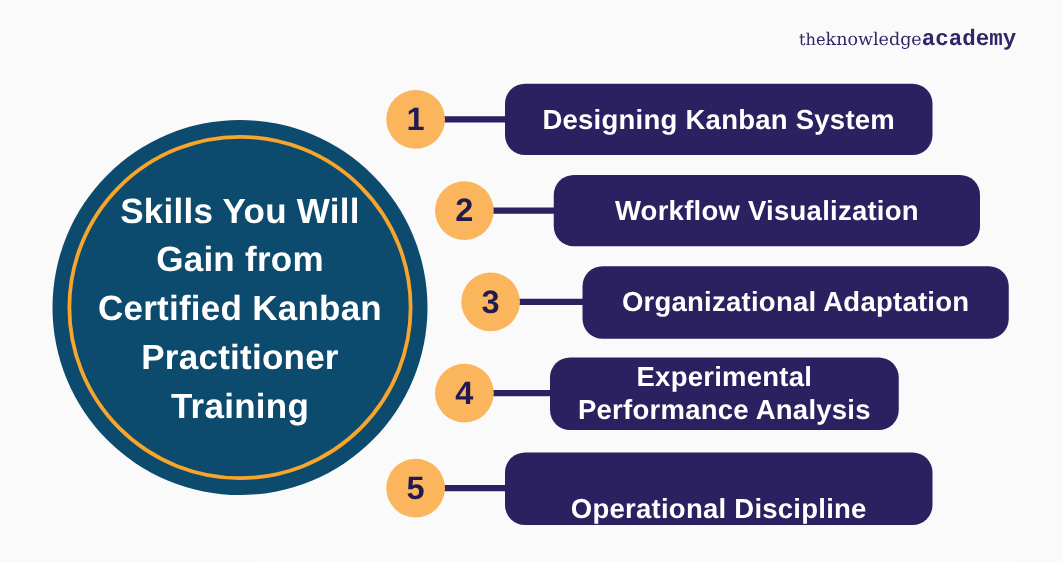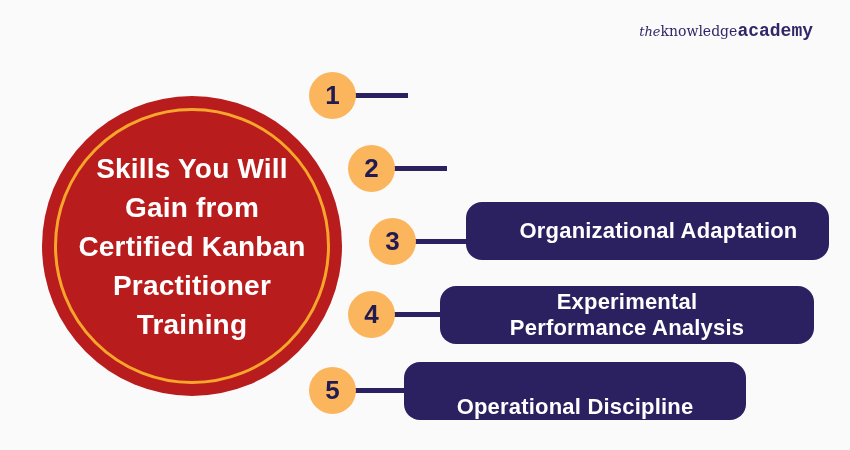--- a/index.html
+++ b/index.html
@@ -11,29 +11,29 @@
     font-family:"Liberation Sans", sans-serif;
   }
 
   
   .logo{
     position:absolute;top:21px;right:37px;
     color:#2F2768;
     font-family:"DejaVu Serif", serif;
     white-space:nowrap;
   }
-  .logo .the{font-style:italic;font-size:13px;}
+  .logo .the{font-size:13px;}
   .logo .knowledge{font-size:14px;font-weight:400;}
   .logo .academy{font-size:18px;font-weight:700;font-family:Liberation Mono, monospace;}
 
   
   .big-circle{
     position:absolute;left:42px;top:96px;
     width:300px;height:300px;border-radius:50%;
-    background:#b91c1c;
+    background:#0c4a6e;
     display:flex;align-items:center;justify-content:center;
   }
   .big-circle .ring{
     position:absolute;left:12px;top:12px;right:12px;bottom:12px;
     border:3px solid #F7A62B;border-radius:50%;
   }
   .big-circle .title{
     position:relative;
     color:#FFFFFF;
     font-size:28px;font-weight:700;
@@ -64,25 +64,25 @@
 
   
   .bar-1{left:404px;top:67px;width:342px;height:57px;}
   .badge-1{left:309px;top:72px;}
   .line-1{left:333px;top:93px;width:75px;}
 
   .bar-2{left:443px;top:140px;width:341px;height:57px;}
   .badge-2{left:348px;top:145px;}
   .line-2{left:372px;top:166px;width:75px;}
 
-  .bar-3{left:466px;top:202px;width:341px;height:58px;padding-left:22px;}
+  .bar-3{left:466px;top:213px;width:341px;height:58px;}
   .badge-3{left:369px;top:218px;}
   .line-3{left:393px;top:239px;width:77px;}
 
-  .bar-4{left:440px;top:286px;width:374px;height:58px;}
+  .bar-4{left:440px;top:286px;width:279px;height:58px;}
   .badge-4{left:348px;top:291px;}
   .line-4{left:372px;top:312px;width:72px;}
 
   .bar-5{left:404px;top:362px;width:342px;height:58px;align-items:flex-end;}
   .badge-5{left:309px;top:367px;}
   .line-5{left:333px;top:388px;width:75px;}
 </style>
 </head>
 <body>
 
@@ -98,24 +98,30 @@
 Gain from
 Certified Kanban
 Practitioner
 Training</div>
   </div>
 
   <div class="connector line-1"></div>
   <div class="badge badge-1">
     <span>1</span>
   </div>
+  <div class="bar bar-1">
+    <span>Designing Kanban System</span>
+  </div>
 
   <div class="connector line-2"></div>
   <div class="badge badge-2">
     <span>2</span>
+  </div>
+  <div class="bar bar-2">
+    <span>Workflow Visualization</span>
   </div>
 
   <div class="connector line-3"></div>
   <div class="badge badge-3">
     <span>3</span>
   </div>
   <div class="bar bar-3">
     <span>Organizational Adaptation</span>
   </div>
 

